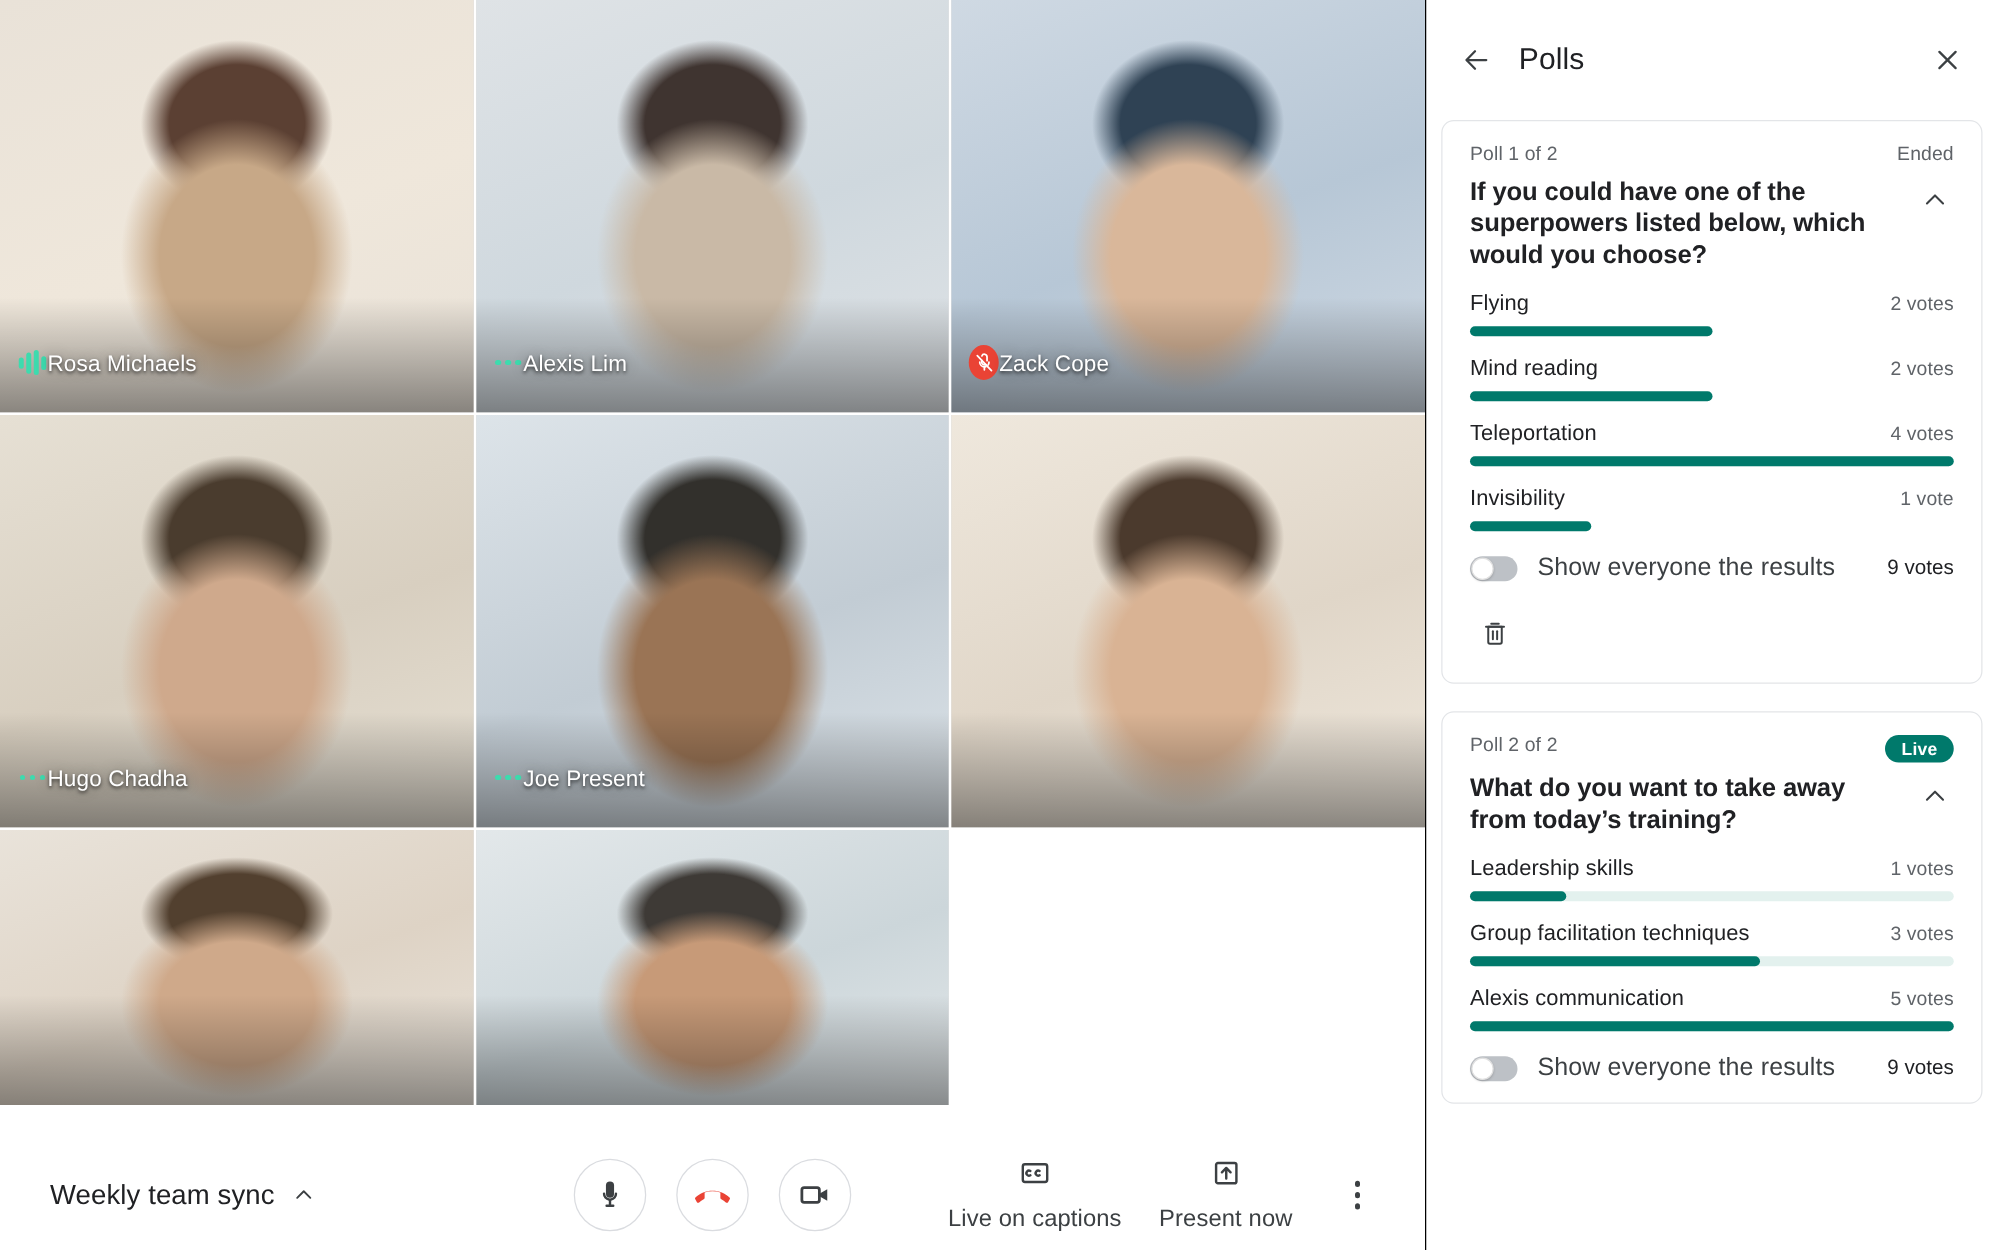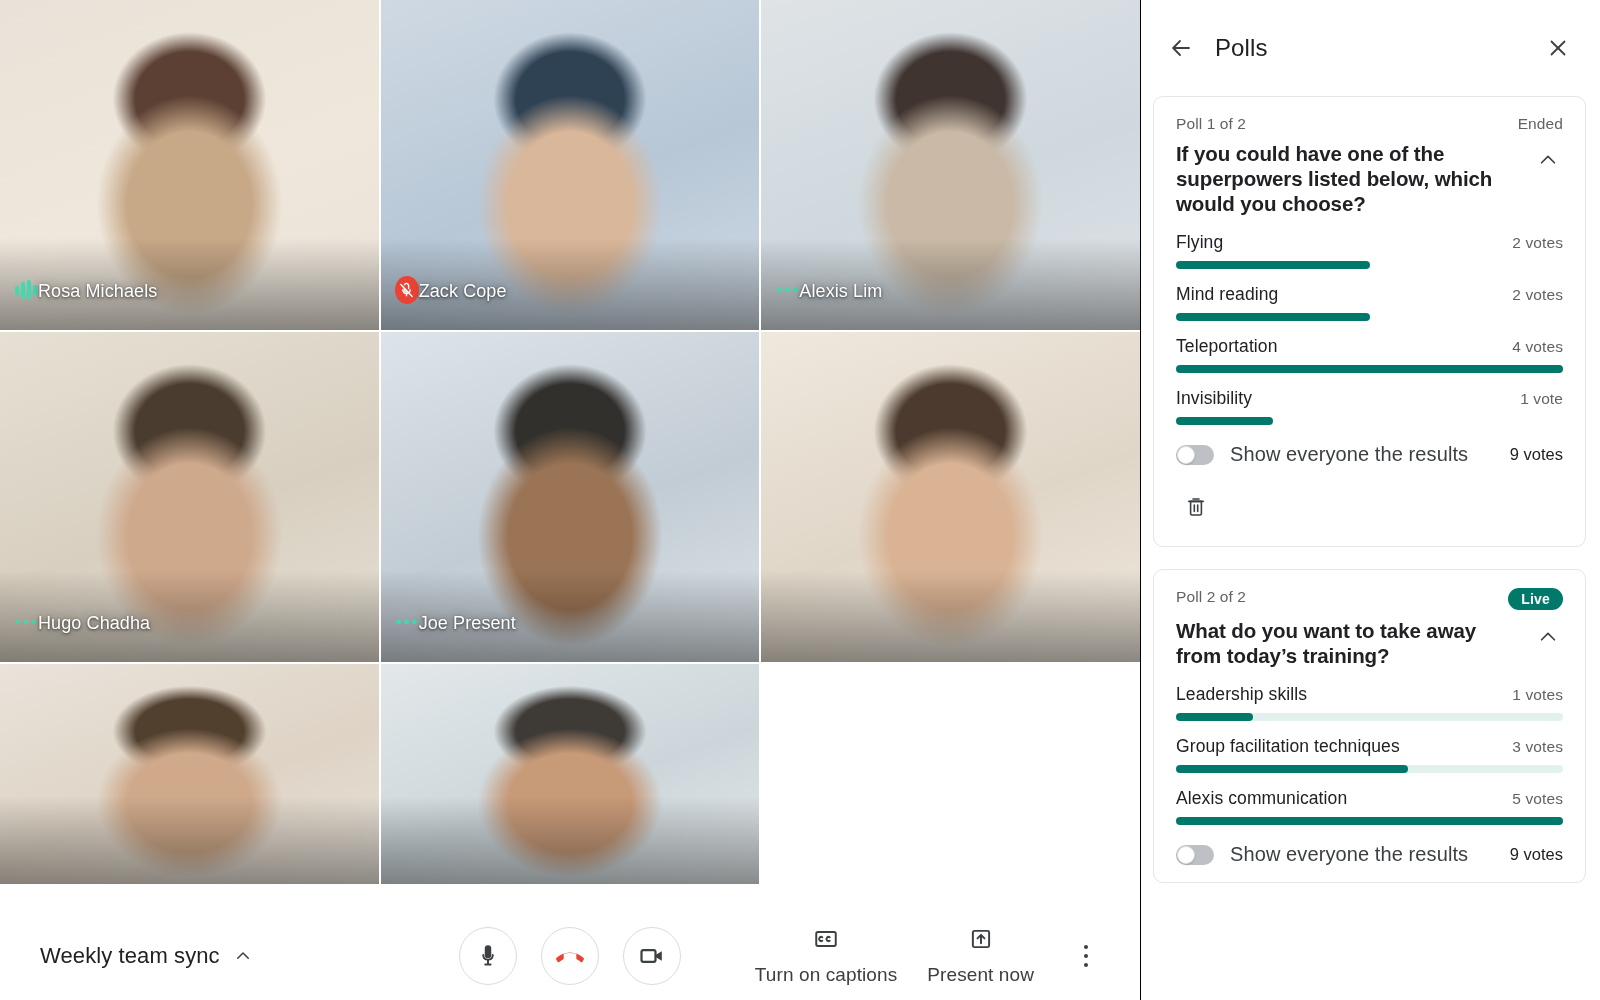--- a/index.html
+++ b/index.html
@@ -240,52 +240,52 @@
                 <i></i>
                 <i></i>
                 <i></i>
                 <i></i>
               </span>
             </div>
             <span class="nm">Rosa Michaels</span>
           </div>
         </div>
         <div class="tile">
+          <div class="photo" style="background: radial-gradient(34% 46% at 50% 62%, rgb(201, 185, 166) 0%, rgb(201, 185, 166) 48%, rgba(0, 0, 0, 0) 72%), radial-gradient(26% 26% at 50% 30%, rgb(63, 52, 48) 0%, rgb(63, 52, 48) 55%, rgba(0, 0, 0, 0) 78%), linear-gradient(160deg, rgb(223, 227, 230) 0%, rgb(207, 216, 222) 55%, rgb(223, 227, 230) 100%); filter: blur(0.4px);"></div>
+          <div class="scrim"></div>
+          <div class="namechip">
+            <div class="ind">
+              <span class="dots">
+                <i></i>
+                <i></i>
+                <i></i>
+              </span>
+            </div>
+            <span class="nm">Alexis Lim</span>
+          </div>
+        </div>
+        <div class="tile">
           <div class="photo" style="background: radial-gradient(34% 46% at 50% 62%, rgb(217, 183, 154) 0%, rgb(217, 183, 154) 48%, rgba(0, 0, 0, 0) 72%), radial-gradient(26% 26% at 50% 30%, rgb(47, 66, 84) 0%, rgb(47, 66, 84) 55%, rgba(0, 0, 0, 0) 78%), linear-gradient(160deg, rgb(207, 217, 227) 0%, rgb(183, 199, 214) 55%, rgb(207, 217, 227) 100%); filter: blur(0.4px);"></div>
           <div class="scrim"></div>
           <div class="namechip">
             <div class="ind">
               <span class="mutebadge">
                 <svg width="17" height="17" viewBox="0 0 24 24" fill="none" stroke="#fff" stroke-width="2" stroke-linecap="round">
                   <path d="M15 9.2V5a3 3 0 0 0-5.8-1.1"></path>
                   <path d="M9 9v2a3 3 0 0 0 4.6 2.5"></path>
                   <path d="M17.2 11a5.2 5.2 0 0 1-1 3.1M6.8 11a5.2 5.2 0 0 0 5.2 5.2c.6 0 1.2-.1 1.7-.3"></path>
                   <line x1="12" y1="16.5" x2="12" y2="19.5"></line>
                   <line x1="4" y1="3.6" x2="20" y2="20.4"></line>
                 </svg>
               </span>
             </div>
             <span class="nm">Zack Cope</span>
           </div>
         </div>
         <div class="tile">
-          <div class="photo" style="background: radial-gradient(34% 46% at 50% 62%, rgb(201, 185, 166) 0%, rgb(201, 185, 166) 48%, rgba(0, 0, 0, 0) 72%), radial-gradient(26% 26% at 50% 30%, rgb(63, 52, 48) 0%, rgb(63, 52, 48) 55%, rgba(0, 0, 0, 0) 78%), linear-gradient(160deg, rgb(223, 227, 230) 0%, rgb(207, 216, 222) 55%, rgb(223, 227, 230) 100%); filter: blur(0.4px);"></div>
-          <div class="scrim"></div>
-          <div class="namechip">
-            <div class="ind">
-              <span class="dots">
-                <i></i>
-                <i></i>
-                <i></i>
-              </span>
-            </div>
-            <span class="nm">Alexis Lim</span>
-          </div>
-        </div>
-        <div class="tile">
           <div class="photo" style="background: radial-gradient(34% 46% at 50% 62%, rgb(207, 169, 140) 0%, rgb(207, 169, 140) 48%, rgba(0, 0, 0, 0) 72%), radial-gradient(26% 26% at 50% 30%, rgb(74, 60, 46) 0%, rgb(74, 60, 46) 55%, rgba(0, 0, 0, 0) 78%), linear-gradient(160deg, rgb(230, 224, 212) 0%, rgb(216, 207, 192) 55%, rgb(230, 224, 212) 100%); filter: blur(0.4px);"></div>
           <div class="scrim"></div>
           <div class="namechip">
             <div class="ind">
               <span class="dots">
                 <i></i>
                 <i></i>
                 <i></i>
               </span>
             </div>
@@ -352,21 +352,21 @@
       </div>
 
       <div class="rightctl">
         <div class="iconlabel">
           <span>
             <svg width="26" height="26" viewBox="0 0 24 24" fill="none" stroke="#3c4043" stroke-width="1.8">
                 <rect x="3" y="5.5" width="18" height="13" rx="1.6"></rect>
                 <path d="M8.6 10.4a1.9 1.9 0 1 0 0 3.2M15.4 10.4a1.9 1.9 0 1 0 0 3.2" stroke-linecap="round"></path>
               </svg>
           </span>
-          <span class="lbl">Turn on captions</span>
+          <span class="lbl">Live on captions</span>
         </div>
         <div class="iconlabel">
           <span>
             <svg width="26" height="26" viewBox="0 0 24 24" fill="none" stroke="#3c4043" stroke-width="1.8">
                 <rect x="4.5" y="4.5" width="15" height="15" rx="1.4"></rect>
                 <path d="M12 16V8.6M12 8.2l-3.2 3.2M12 8.2l3.2 3.2" stroke-linecap="round" stroke-linejoin="round"></path>
               </svg>
           </span>
           <span class="lbl">Present now</span>
         </div>

